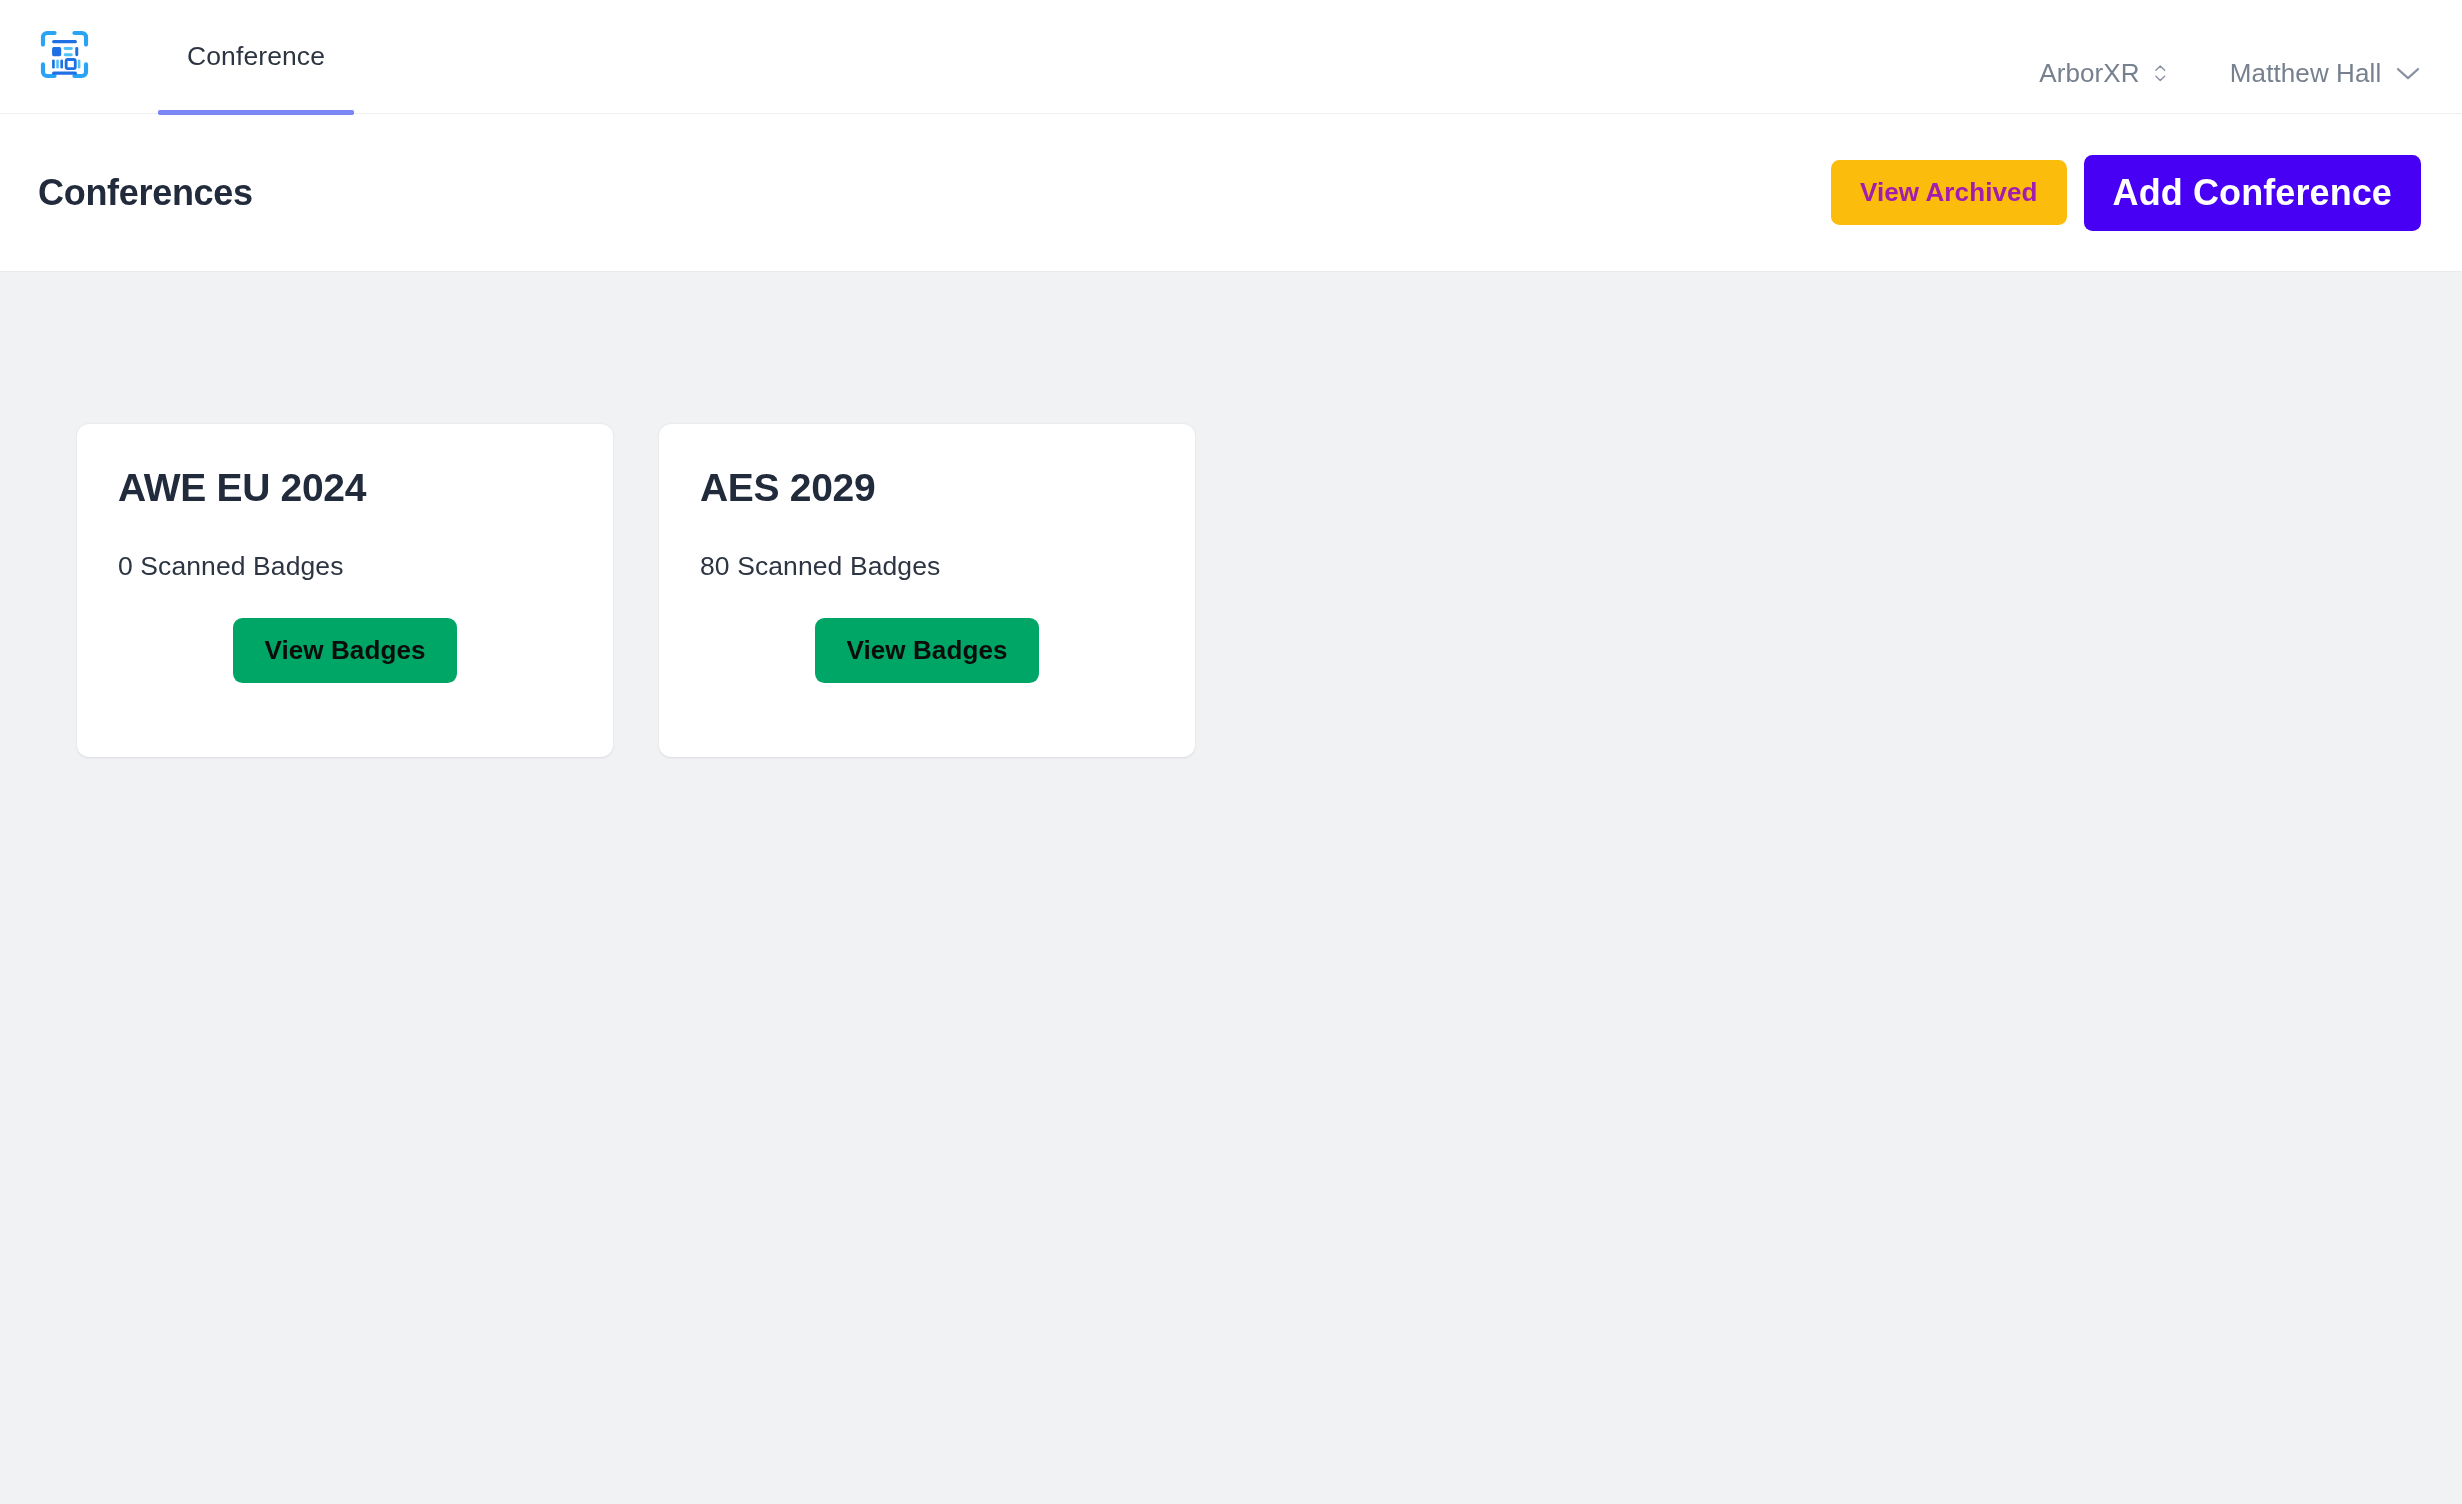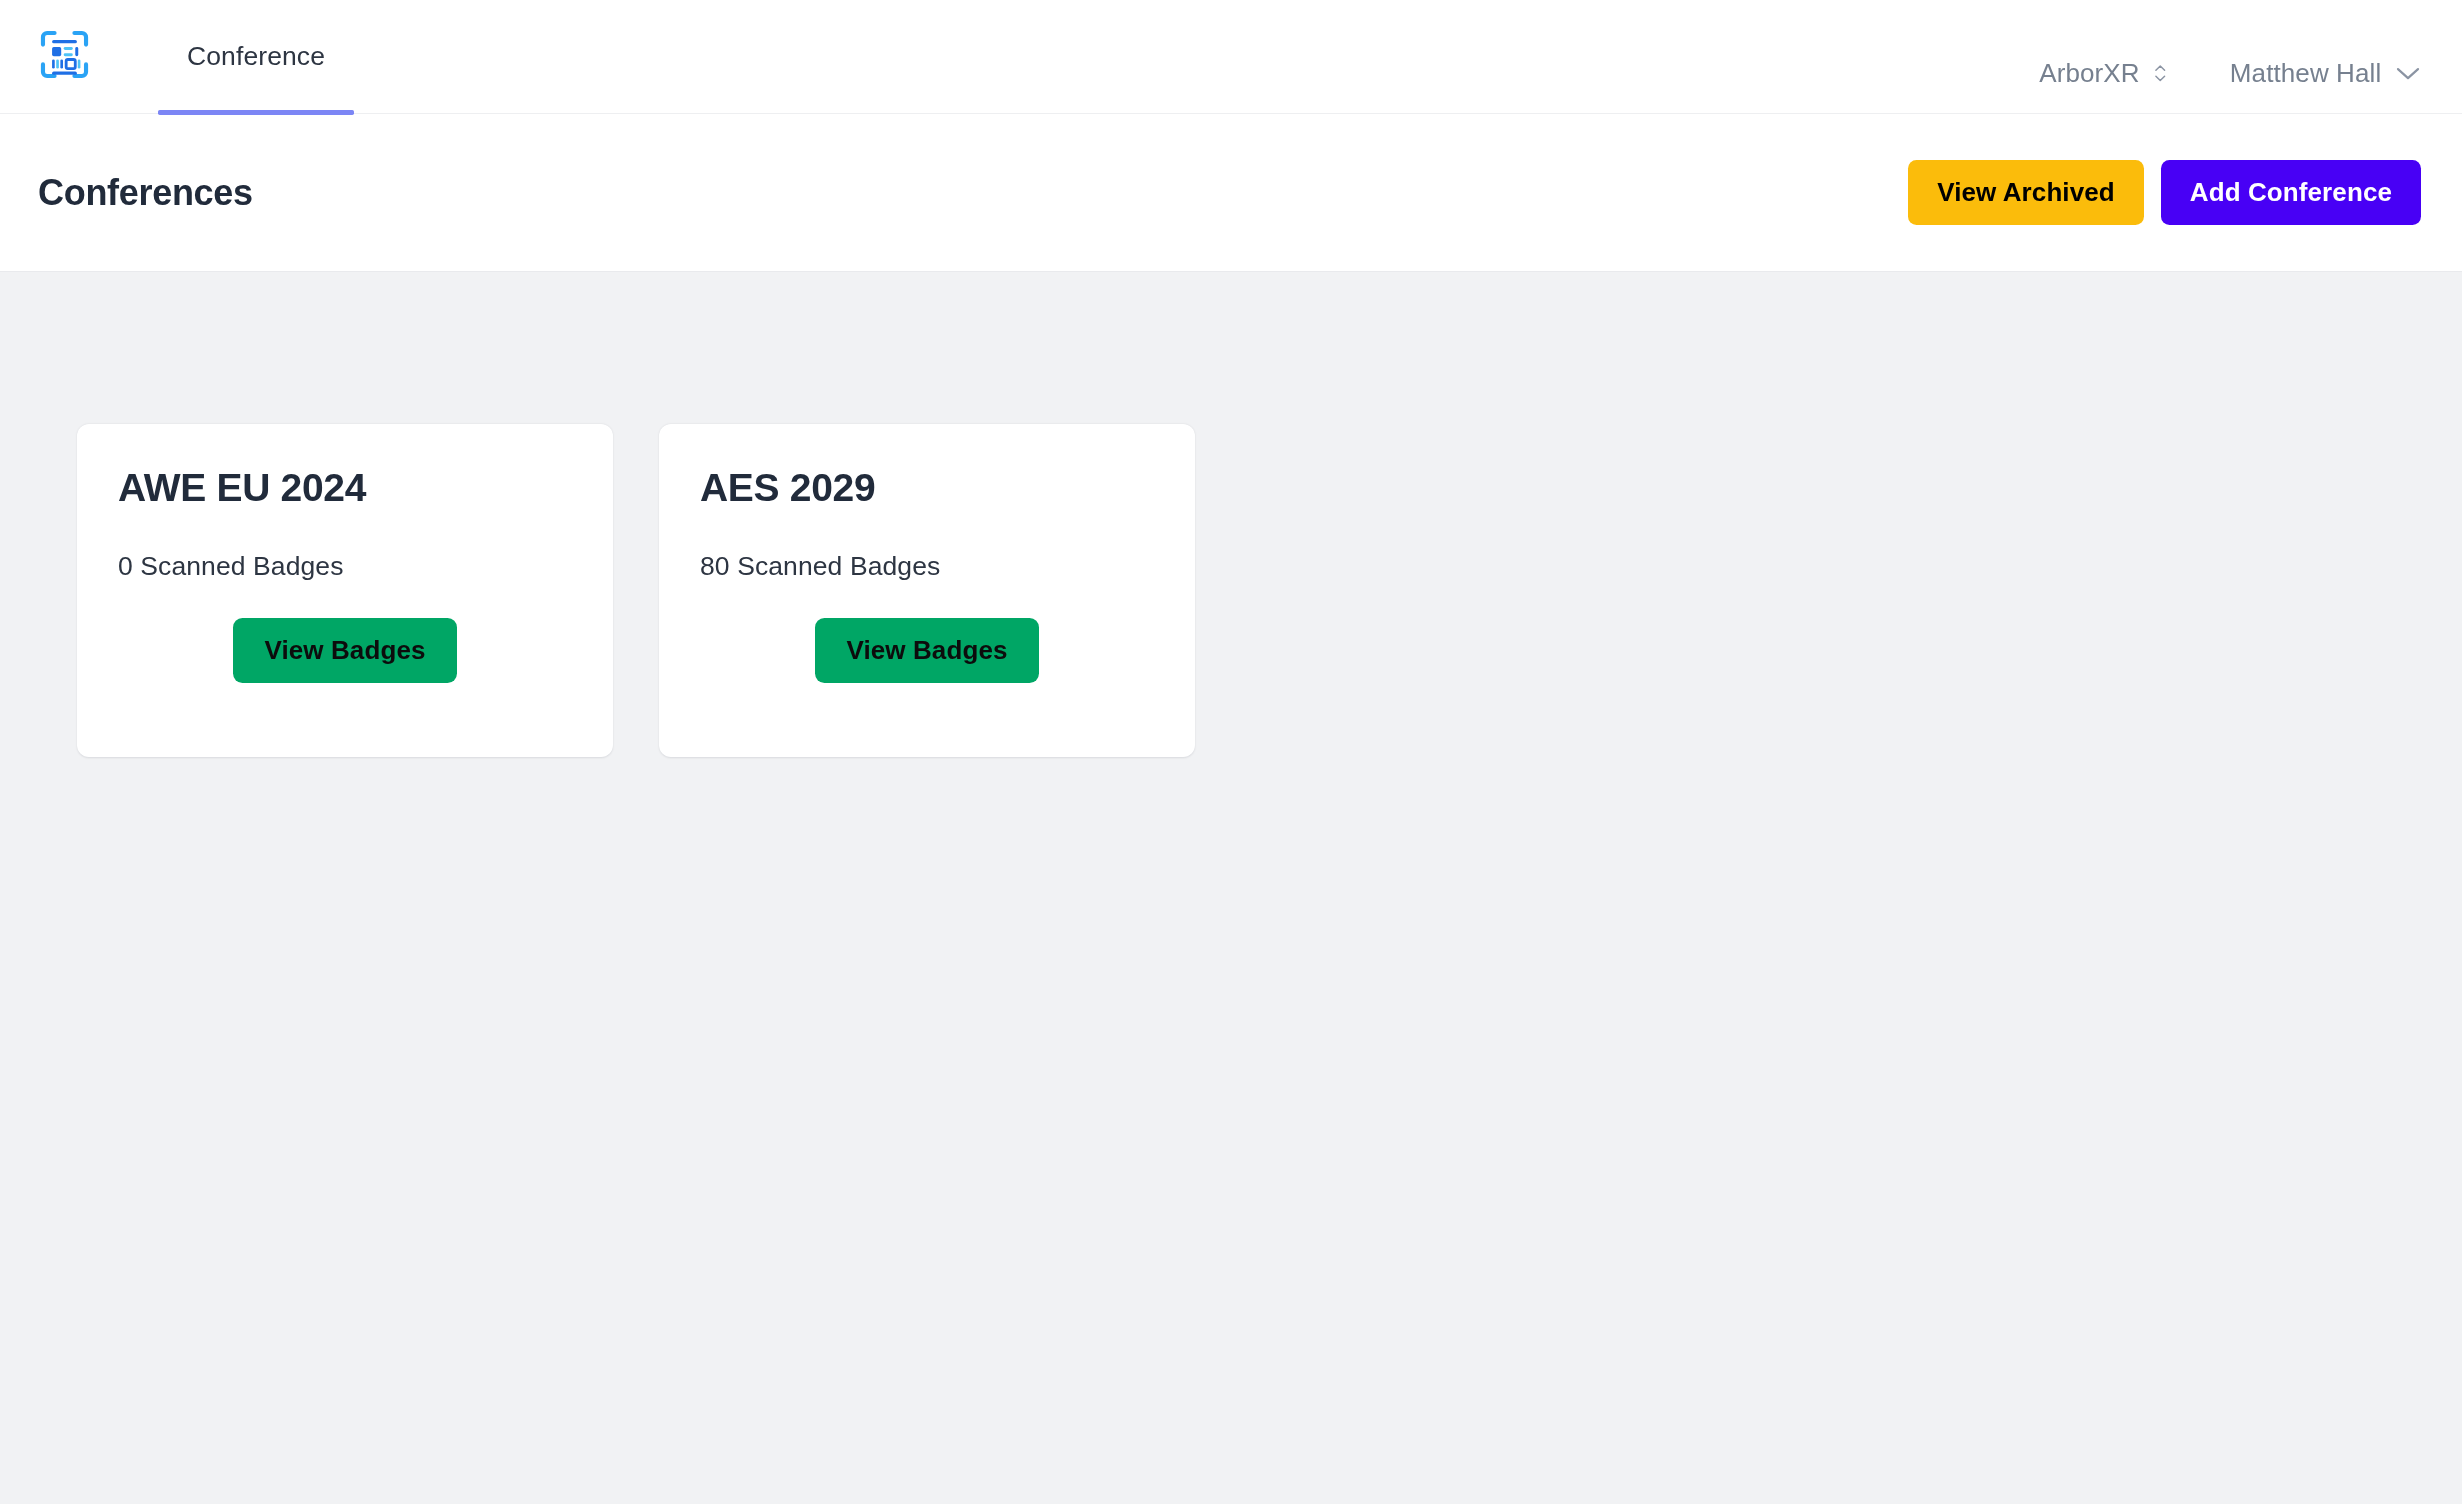--- a/index.html
+++ b/index.html
@@ -126,30 +126,30 @@
     border: none;
     cursor: pointer;
     font-family: inherit;
     font-weight: 700;
     letter-spacing: 0.1px;
     white-space: nowrap;
   }
 
   .btn-archived {
     background: #FBBC0B;
-    color: #000000;
+    color: #a21caf;
     font-size: 26px;
     padding: 17px 29px;
     border-radius: 8.5px;
   }
 
   .btn-add {
     background: #4800F5;
     color: #ffffff;
-    font-size: 26px;
+    font-size: 36px;
     padding: 17px 29px;
     border-radius: 8.5px;
   }
 
   
   .content {
     background: #F1F2F4;
     height: calc(1505px - 114px - 158px);
     padding: 140px 0 0 77px;
     margin-top: 12px;

